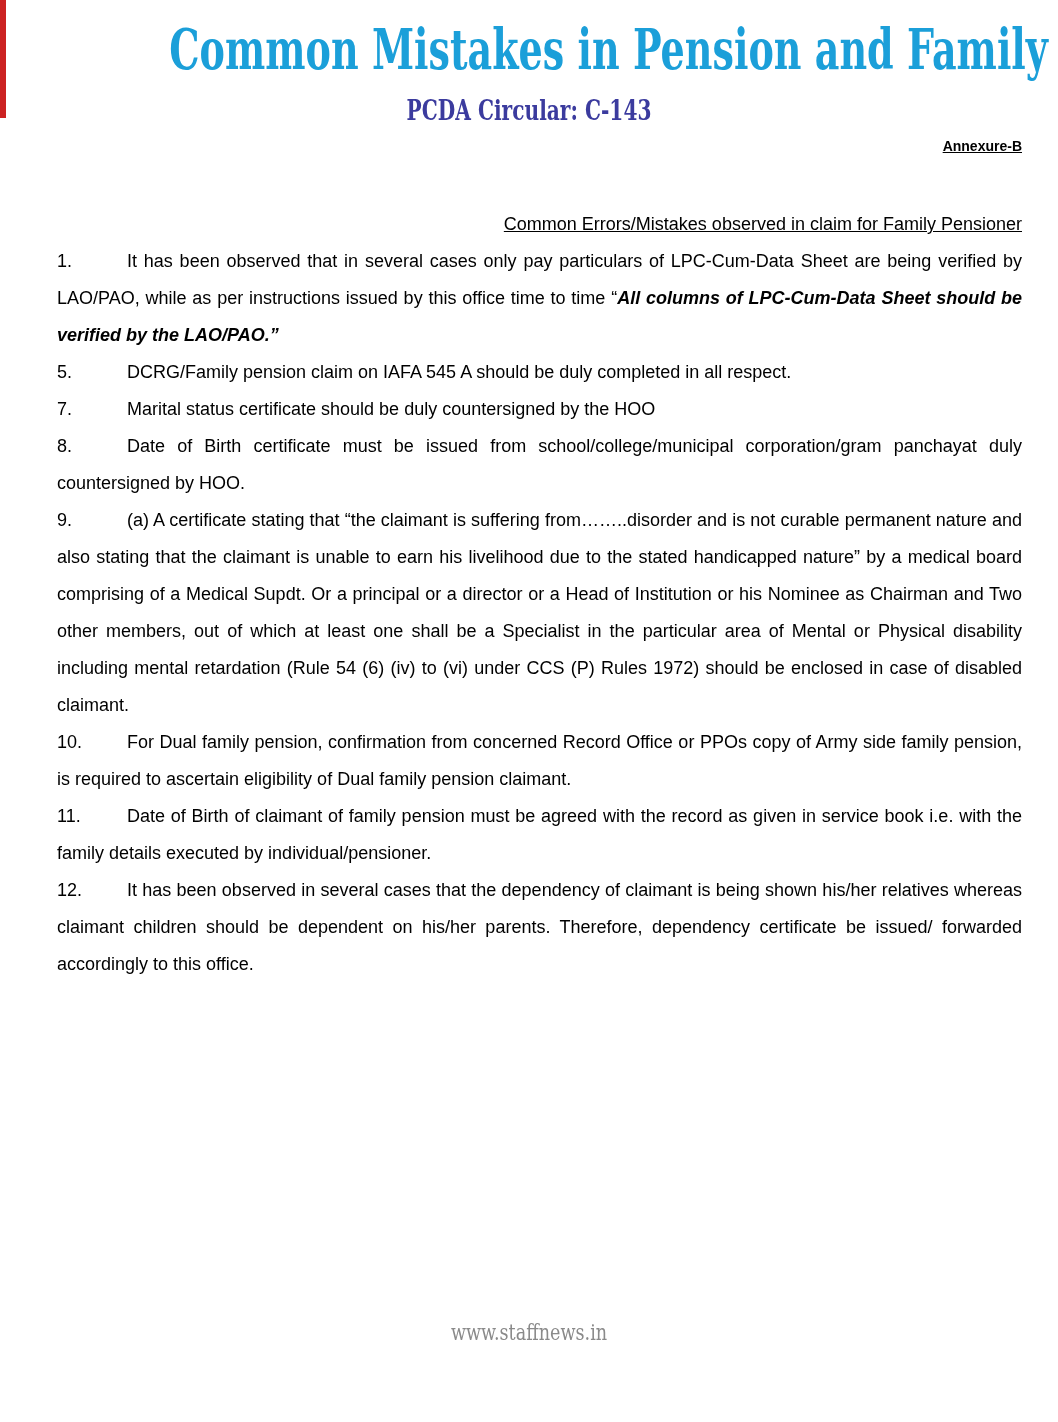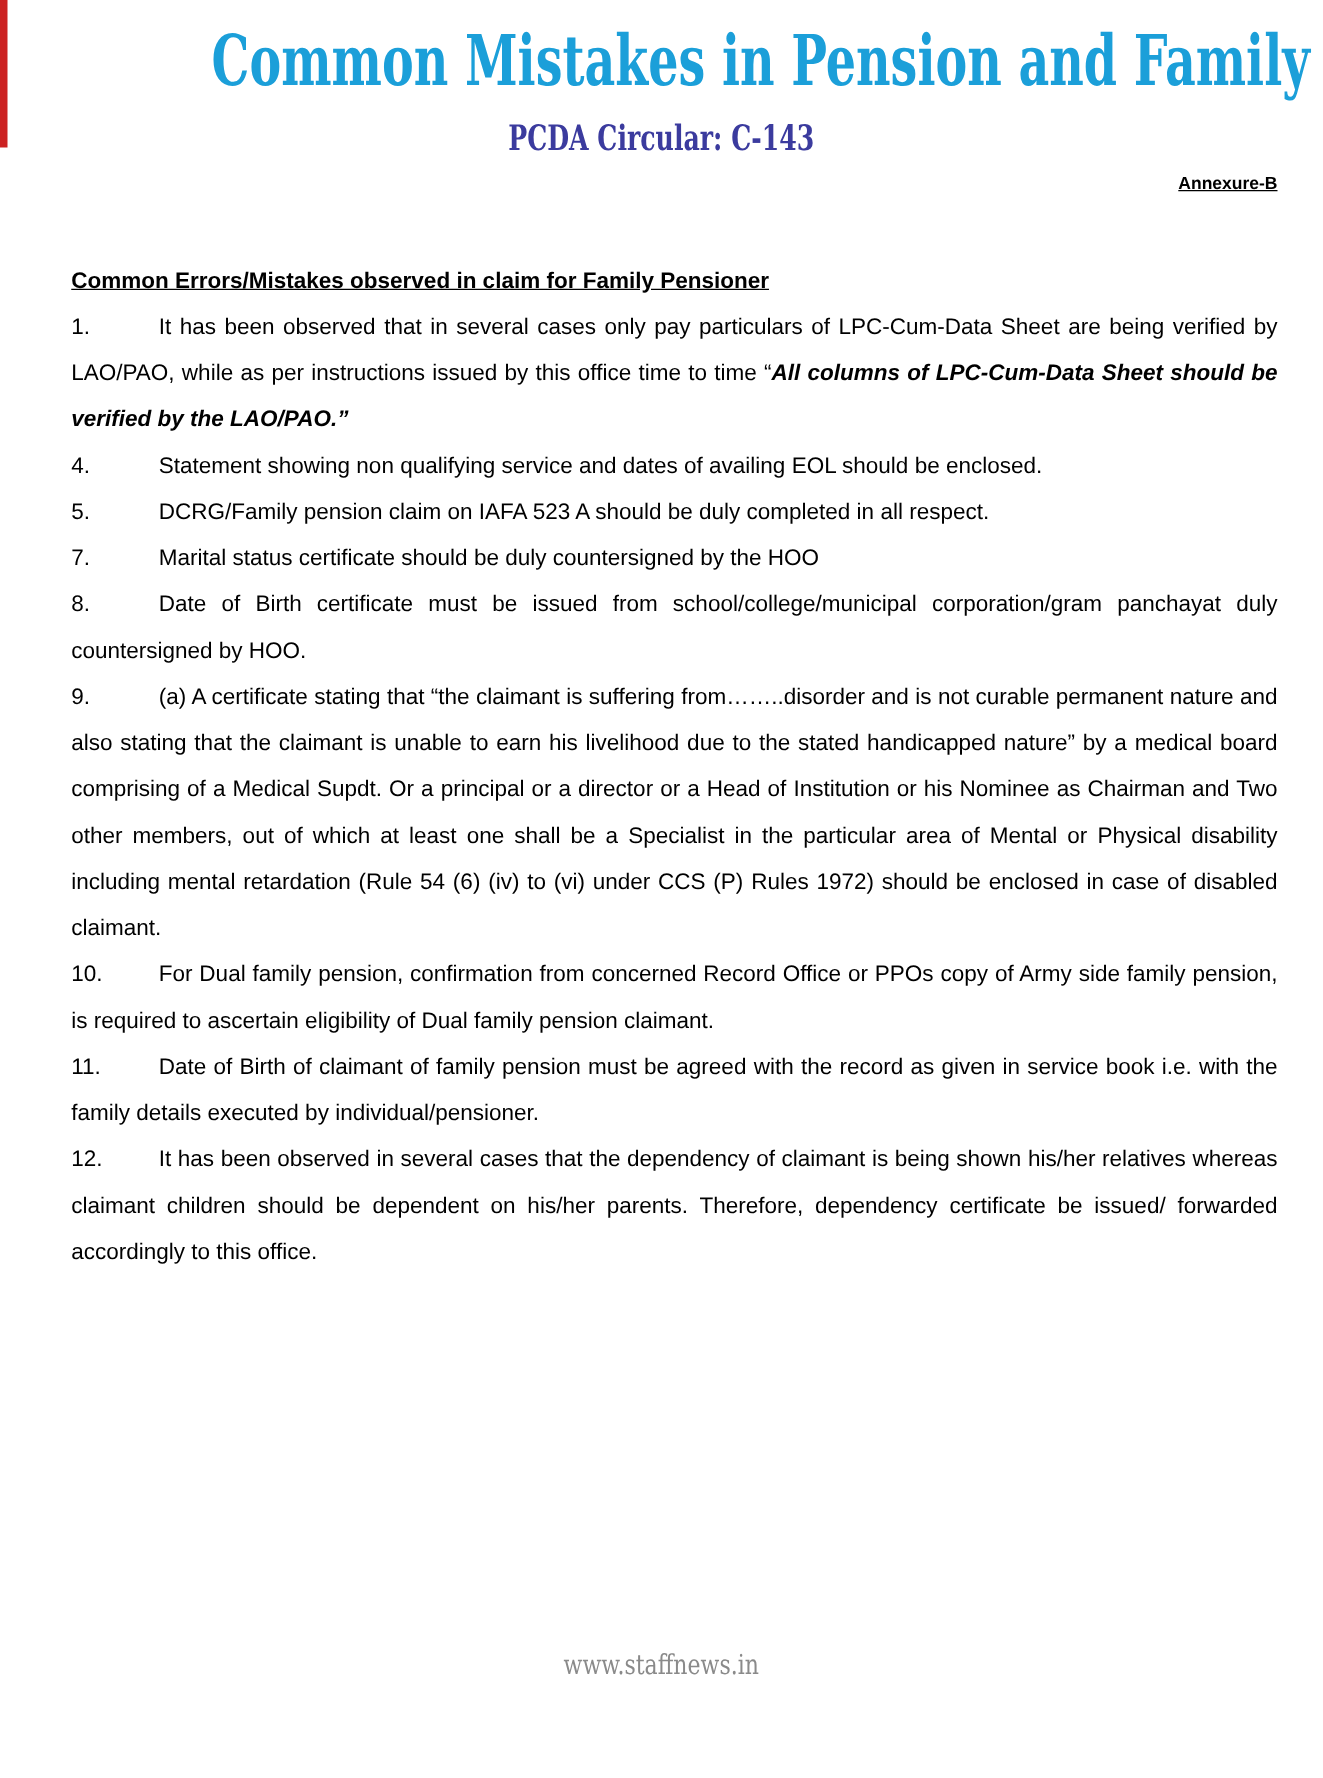--- a/index.html
+++ b/index.html
@@ -47,22 +47,22 @@
     font-size:14px;
     text-decoration:underline;
   }
   .body {
     position:absolute;
     left:57px; right:36px; top:206px;
     font-size:18px;
     line-height:37px;
   }
   .doc-heading {
-    text-align:left;
-    font-weight:bold;
+    text-align:right;
+    font-weight:normal;
     text-decoration:underline;
     margin:0;
   }
   .item {
     margin:0;
     text-align:justify;
   }
   .num {
     display:inline-block;
     width:70px;
@@ -97,23 +97,22 @@
   <div class="annexure">Annexure-B</div>
 
   <div class="body">
 
     <p class="doc-heading">Common Errors/Mistakes observed in claim for Family Pensioner</p>
 
     <p class="item"><span class="num">1.</span><span>It has been observed that in several cases only pay particulars of LPC-Cum-Data Sheet are being verified by LAO/PAO, while as per instructions issued by this office time to time “</span><span class="bi">All columns of LPC-Cum-Data Sheet should be verified by the LAO/PAO.”</span></p>
 
 
 
-    <p class="item"><span class="num">4.</span><span>Statement showing non qualifying service and dates of availing EOL should be enclosed.</span></p>
 
-    <p class="item"><span class="num">5.</span><span>DCRG/Family pension claim on IAFA 523 A should be duly completed in all respect.</span></p>
+    <p class="item"><span class="num">5.</span><span>DCRG/Family pension claim on IAFA 545 A should be duly completed in all respect.</span></p>
 
 
     <p class="item"><span class="num">7.</span><span>Marital status certificate should be duly countersigned by the HOO</span></p>
 
     <p class="item"><span class="num">8.</span><span>Date of Birth certificate must be issued from school/college/municipal corporation/gram panchayat duly countersigned by HOO.</span></p>
 
     <p class="item"><span class="num">9.</span><span>(a) A certificate  stating that “the claimant is suffering from……..disorder and is not curable permanent nature and also stating that the claimant is unable to earn his livelihood due to the stated handicapped nature” by a medical board comprising of a Medical Supdt. Or a principal or a director or a Head of Institution or his Nominee as Chairman and Two other members, out of which at least one shall be a Specialist in the particular area of Mental or Physical disability including mental retardation (Rule 54 (6) (iv) to (vi) under CCS (P) Rules 1972) should be enclosed in case of disabled claimant.</span></p>
 
 
     <p class="item"><span class="num">10.</span><span>For Dual family pension, confirmation from concerned Record Office or PPOs copy of Army side family pension, is required to ascertain eligibility of Dual family pension claimant.</span></p>

